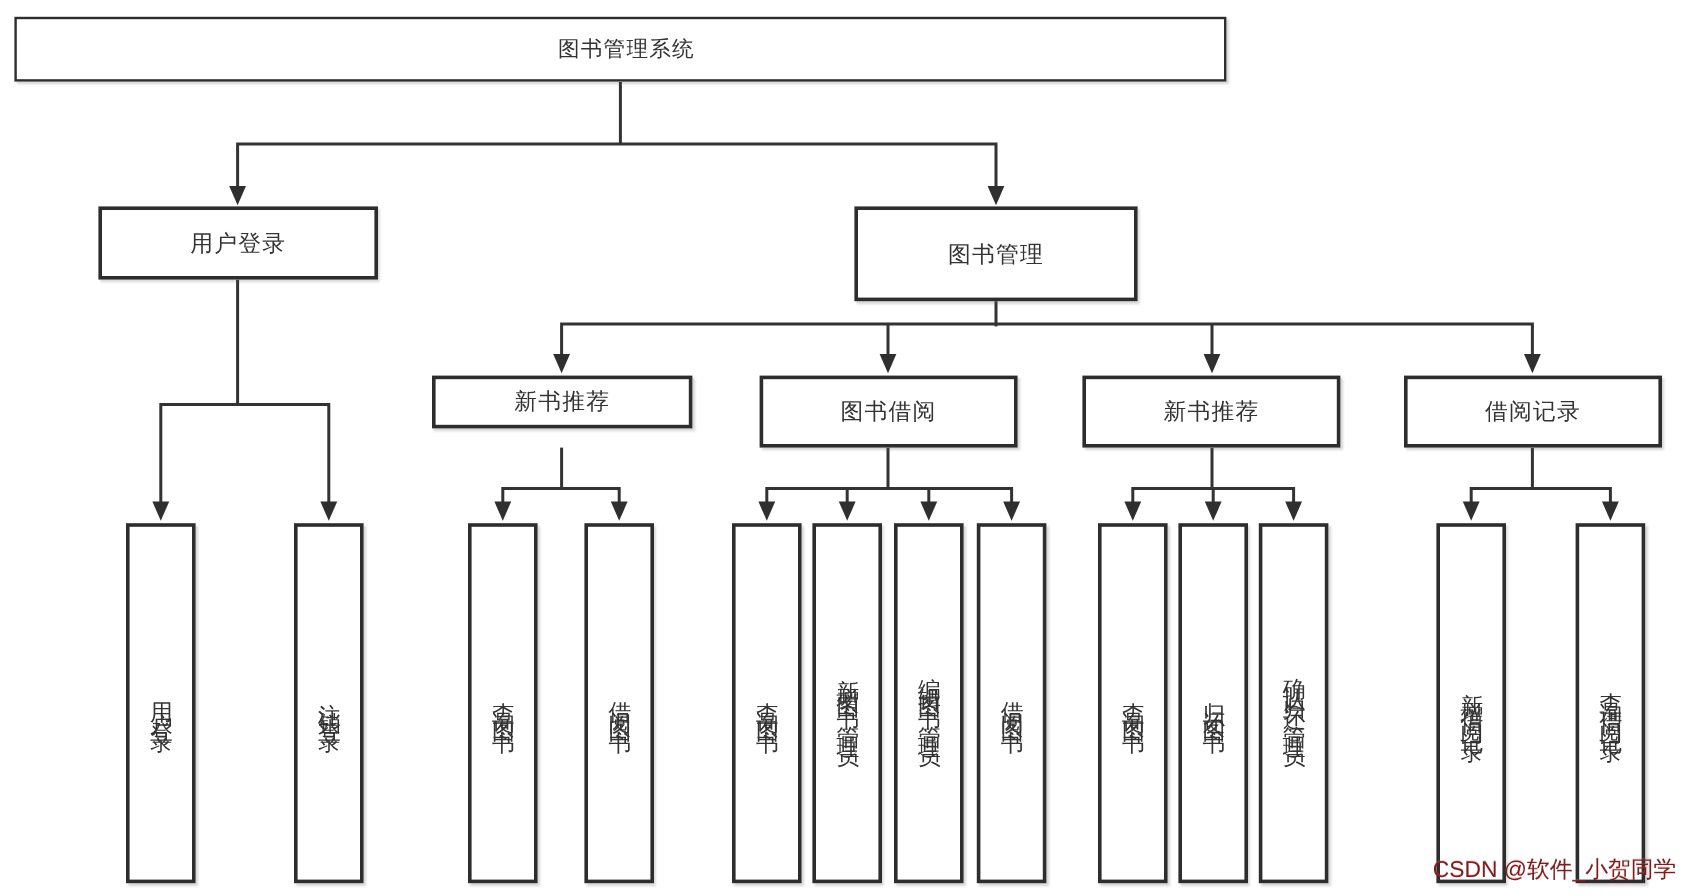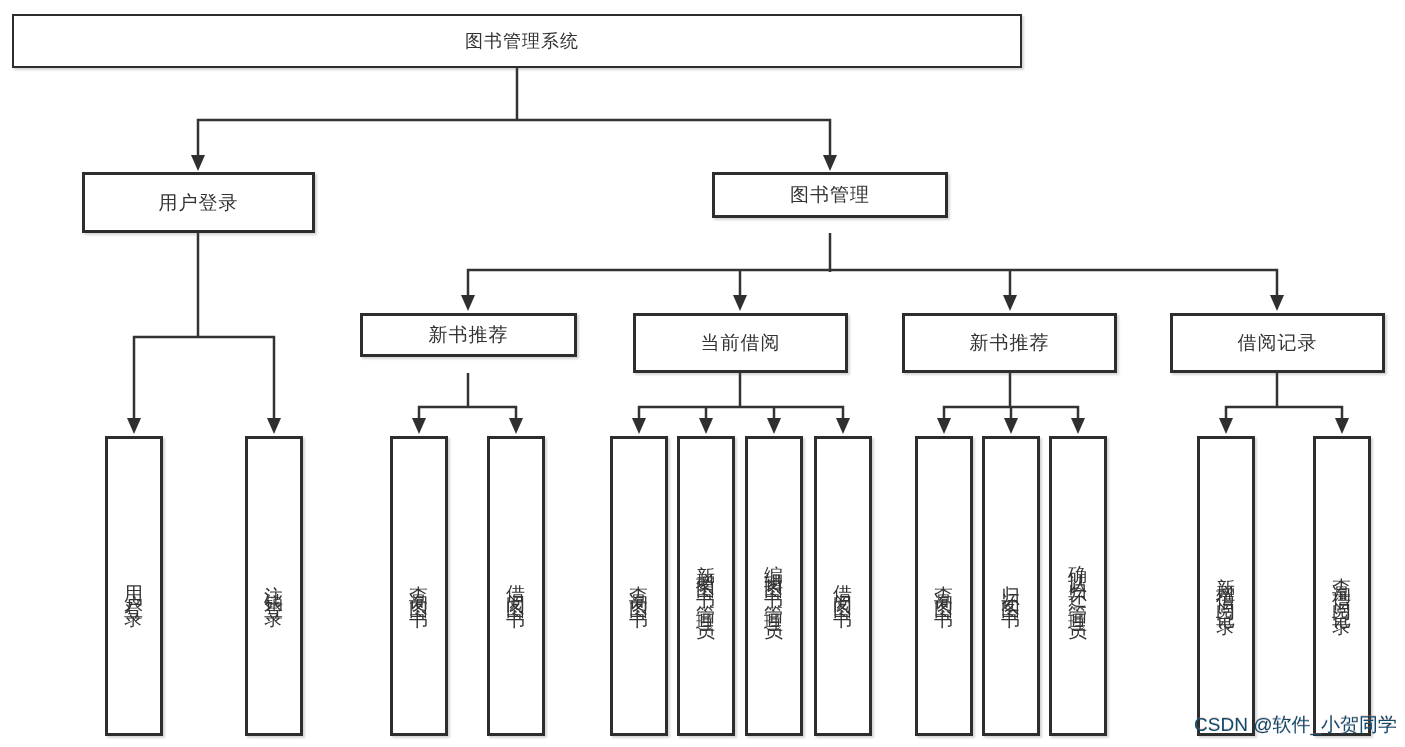--- a/index.html
+++ b/index.html
@@ -41,21 +41,21 @@
     font-size: 19px;
     letter-spacing: 8px;
     white-space: nowrap;
     line-height: 1;
   }
   .watermark {
     position: absolute;
     right: 8px;
     top: 712px;
     font-size: 19px;
-    color: #0c4a6e;
+    color: #7f1d1d;
     z-index: 5;
     white-space: nowrap;
     text-shadow: 0 -1px 0 rgba(214,120,120,0.35);
   }
 </style>
 </head>
 <body>
 
 <div class="canvas">
 
@@ -114,29 +114,29 @@
     </g>
   </svg>
 
   <div class="node root" style="left:12px; top:14px; width:1010px; height:54px">
     <span class="lbl">图书管理系统</span>
   </div>
 
   <div class="node" style="left:82px; top:172px; width:233px; height:61px">
     <span class="lbl">用户登录</span>
   </div>
-  <div class="node" style="left:712px; top:172px; width:236px; height:46px">
+  <div class="node" style="left:712px; top:172px; width:236px; height:79px">
     <span class="lbl">图书管理</span>
   </div>
 
   <div class="node" style="left:360px; top:313px; width:217px; height:44px">
     <span class="lbl">新书推荐</span>
   </div>
   <div class="node" style="left:633px; top:313px; width:215px; height:60px">
-    <span class="lbl">当前借阅</span>
+    <span class="lbl">图书借阅</span>
   </div>
   <div class="node" style="left:902px; top:313px; width:215px; height:60px">
     <span class="lbl">新书推荐</span>
   </div>
   <div class="node" style="left:1170px; top:313px; width:215px; height:60px">
     <span class="lbl">借阅记录</span>
   </div>
 
   <div class="node leaf" style="left:105px; top:436px; width:58px; height:300px">
     <span class="lbl">用户登录</span>

